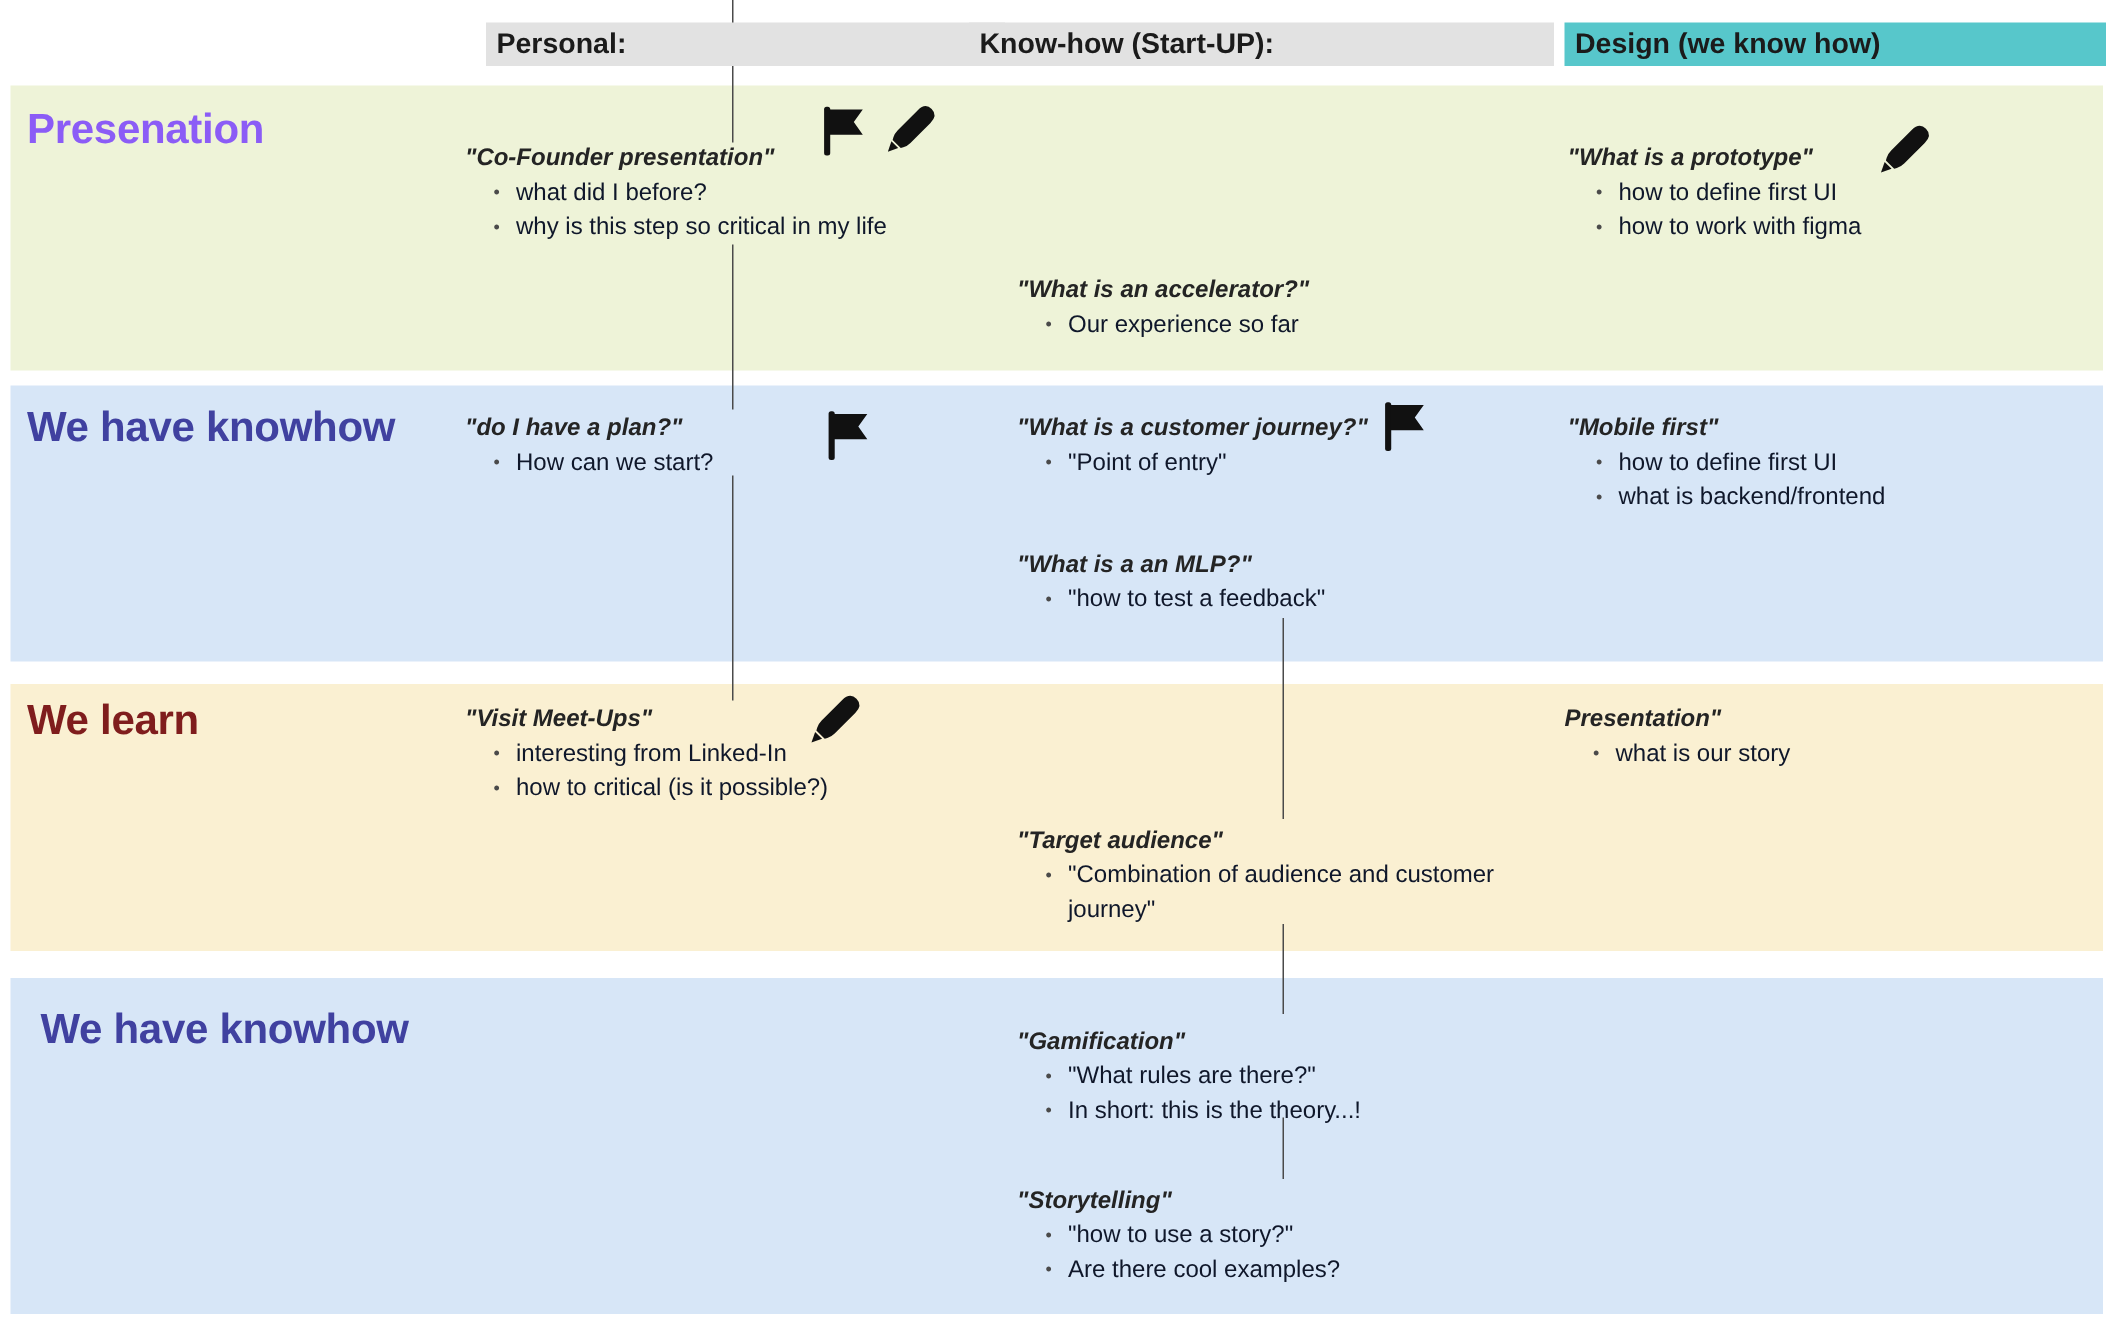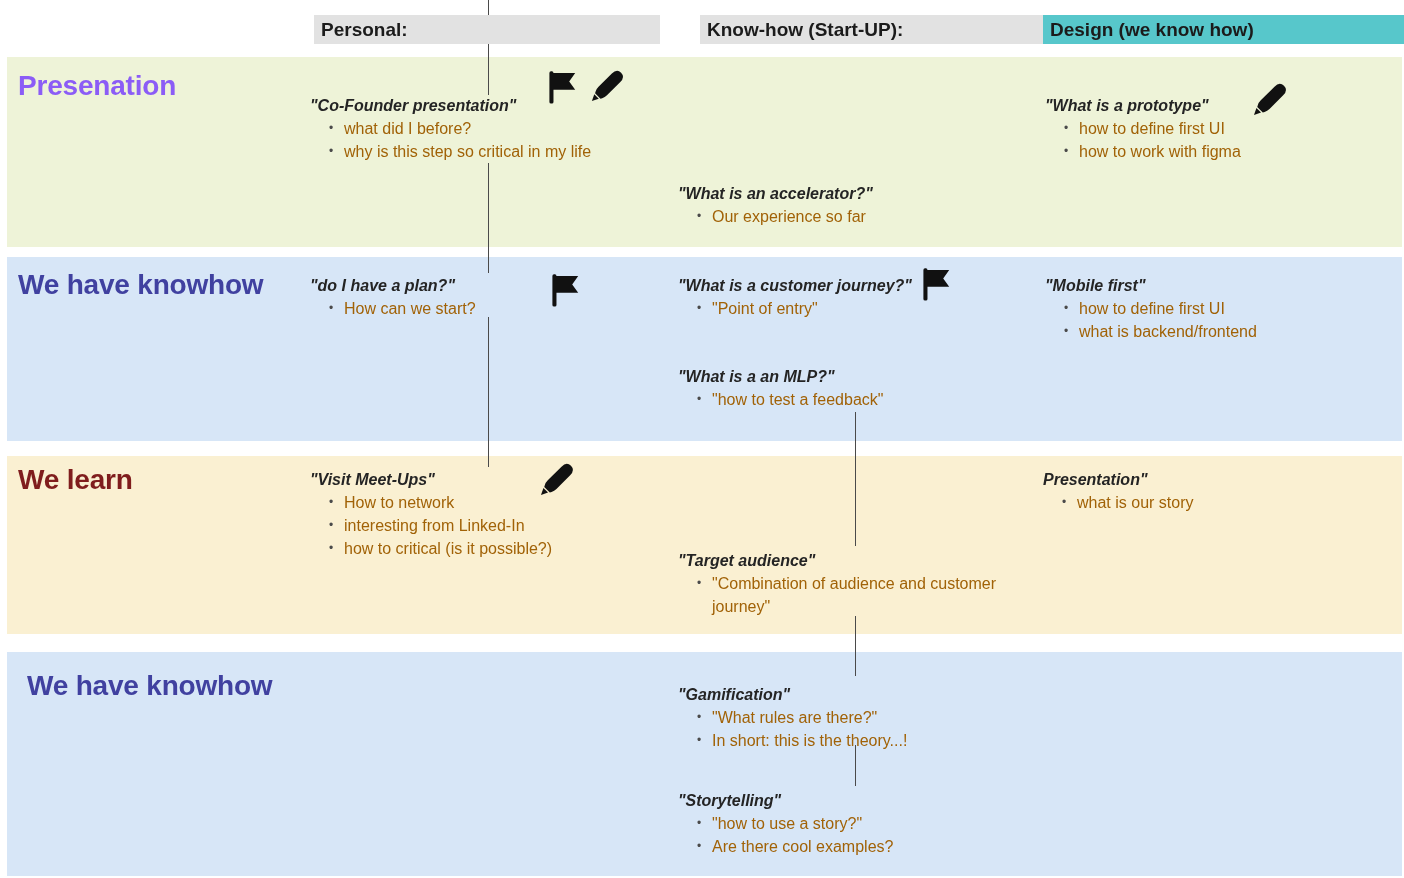--- a/index.html
+++ b/index.html
@@ -32,21 +32,21 @@
   }
   .card{position:absolute;z-index:3;}
   .card-title{
     font-size:16px;font-weight:700;font-style:italic;
     color:#242424;line-height:22px;white-space:nowrap;
   }
   .card ul{
     margin:0;padding:0 0 0 34px;list-style:none;
   }
   .card li{
-    position:relative;font-size:16px;color:#a16207;
+    position:relative;font-size:16px;color:#0f172a;
     line-height:23px;white-space:nowrap;
   }
   .card li::before{
     content:"•";position:absolute;left:-15px;top:0px;
     font-size:12px;color:#4a4a4a;
   }
   .card.wrap li{white-space:normal;width:306px;}
   .icon{position:absolute;z-index:4;line-height:0;}
   .icon svg{display:block;}
 </style>
@@ -60,22 +60,22 @@
   <div class="vline" style="left:488px;top:317px;height:150px"></div>
   <div class="vline" style="left:855px;top:412px;height:134px"></div>
   <div class="vline" style="left:855px;top:616px;height:60px"></div>
   <div class="vline" style="left:855px;top:745px;height:41px"></div>
 
   <div class="row-band band-green" style="top:57px;height:190px"></div>
   <div class="row-band band-blue" style="top:257px;height:184px"></div>
   <div class="row-band band-cream" style="top:456px;height:178px"></div>
   <div class="row-band band-blue" style="top:652px;height:224px"></div>
 
-  <div class="col-header" style="left:314px;width:346px">Personal:</div>
-  <div class="col-header" style="left:700px;width:390px">Know-how (Start-UP):</div>
+  <div class="col-header" style="left:324px;width:346px">Personal:</div>
+  <div class="col-header" style="left:646px;width:390px">Know-how (Start-UP):</div>
   <div class="col-header teal" style="left:1043px;width:394px">Design (we know how)</div>
 
   <div class="row-label" style="left:18px;top:70px;color:#8b5cf6">Presenation</div>
   <div class="row-label" style="left:18px;top:269px;color:#4041a0">We have knowhow</div>
   <div class="row-label" style="left:18px;top:464px;color:#7f1d1d">We learn</div>
   <div class="row-label" style="left:27px;top:670px;color:#4041a0">We have knowhow</div>
 
   <div class="card" style="left:310px;top:95px">
     <div class="card-title">"Co-Founder presentation"</div>
     <ul>
@@ -124,21 +124,20 @@
     <div class="card-title">"Mobile first"</div>
     <ul>
       <li>how to define first UI</li>
       <li>what is backend/frontend</li>
     </ul>
   </div>
 
   <div class="card" style="left:310px;top:469px">
     <div class="card-title">"Visit Meet-Ups"</div>
     <ul>
-      <li>How to network</li>
       <li>interesting from Linked-In</li>
       <li>how to critical (is it possible?)</li>
     </ul>
   </div>
 
   <div class="card wrap" style="left:678px;top:550px">
     <div class="card-title">"Target audience"</div>
     <ul>
       <li>"Combination of audience and customer journey"</li>
     </ul>

